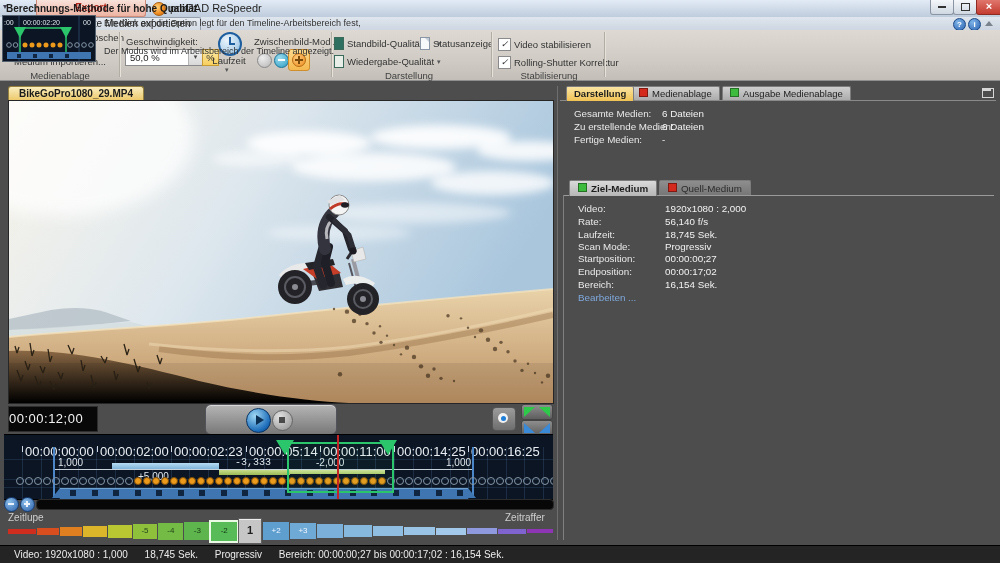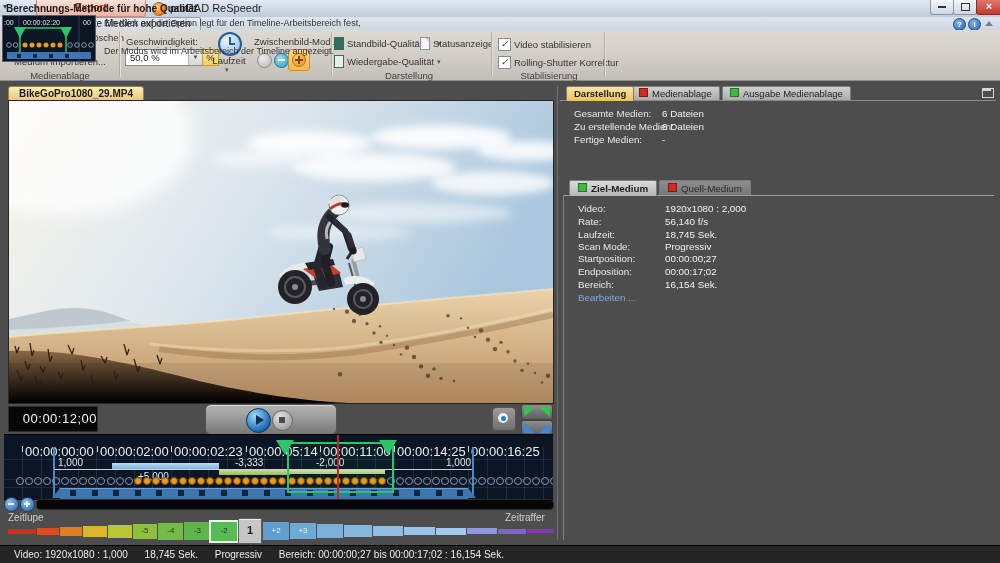--- a/index.html
+++ b/index.html
@@ -100,21 +100,21 @@
   .chkbox{position:absolute;left:0;top:0;width:11px;height:11px;background:#fff;border:1px solid #8a8a8a;
     text-align:center;line-height:10px;font-size:9px;color:#333;}
   .chkrow span.txt{position:absolute;left:16px;top:1px;font-size:9.5px;color:#333;white-space:nowrap;}
 
   
   #file-tab{left:8px;top:86px;height:14px;line-height:14px;padding:0 10px;
     background:linear-gradient(#f9edbe,#ecc766);border:1px solid #96823e;border-bottom:none;
     border-radius:3px 3px 0 0;font-weight:bold;font-size:10px;color:#1c1c1c;}
   #preview{left:8px;top:100px;width:544px;height:302px;border:1px solid #262626;background:#9ab;}
   #timecode{left:8px;top:406px;width:88px;height:24px;background:#080808;border:1px solid #2e2e2e;
-    color:#f2f2f2;font-size:13px;line-height:24px;text-align:right;letter-spacing:.5px;}
+    color:#f2f2f2;font-size:13px;line-height:24px;text-align:left;letter-spacing:.5px;}
   #transport{left:205px;top:404px;width:130px;height:29px;border-radius:6px;
     background:linear-gradient(#b5b5b5,#787878);border:1px solid #52525a;box-shadow:inset 0 1px 0 #d8d8d8;}
   #play-btn{position:absolute;left:40px;top:3px;width:23px;height:23px;border-radius:50%;
     background:radial-gradient(circle at 35% 30%,#9fd8f4,#1a6ab8 70%,#0c3c70);border:1px solid #0a3462;}
   #play-btn i{position:absolute;left:9px;top:6px;width:0;height:0;
     border-top:5px solid transparent;border-bottom:5px solid transparent;border-left:8px solid #0b2f52;}
   #stop-btn{position:absolute;left:66px;top:5px;width:19px;height:19px;border-radius:50%;
     background:radial-gradient(circle at 35% 30%,#e2e2e2,#8e8e8e);border:1px solid #666;}
   #stop-btn i{position:absolute;left:6px;top:6px;width:6px;height:6px;background:#4a4a4a;}
   #record-btn{left:492px;top:407px;width:22px;height:22px;border-radius:4px;
@@ -516,21 +516,21 @@
         <div class="tl-tick" style="left: 242px;"></div>
         <div class="tl-rlabel" style="left: 245px;">00:00:05:14</div>
         <div class="tl-tick" style="left: 316px;"></div>
         <div class="tl-rlabel" style="left: 319px;">00:00:11:00</div>
         <div class="tl-tick" style="left: 390px;"></div>
         <div class="tl-rlabel" style="left: 393px;">00:00:14:25</div>
         <div class="tl-tick" style="left: 464px;"></div>
         <div class="tl-rlabel" style="left: 467px;">00:00:16:25</div>
         <div class="tl-slabel" style="left: 54px; top: 22px;">1,000</div>
         <div class="tl-slabel" style="left: 134px; top: 36px;">+5,000</div>
-        <div class="tl-slabel" style="left: 231px; top: 22px;">-3,333</div>
+        <div class="tl-slabel" style="left: 231px; top: 22px; font-family: Liberation Mono, monospace;">-3,333</div>
         <div class="tl-slabel" style="left: 312px; top: 22px;">-2,000</div>
         <div class="tl-slabel" style="left: 442px; top: 22px;">1,000</div>
       </div>
     <div id="tl-baseline" class="abs"></div>
     <div class="abs clipline" style="left:49px"></div>
     <div class="abs clipline" style="left:468px"></div>
     <div id="tl-bar-blue" class="abs"></div>
     <div id="tl-bar-green1" class="abs"></div>
     <div id="tl-bar-green2" class="abs"></div>
     <div id="tl-dots">

